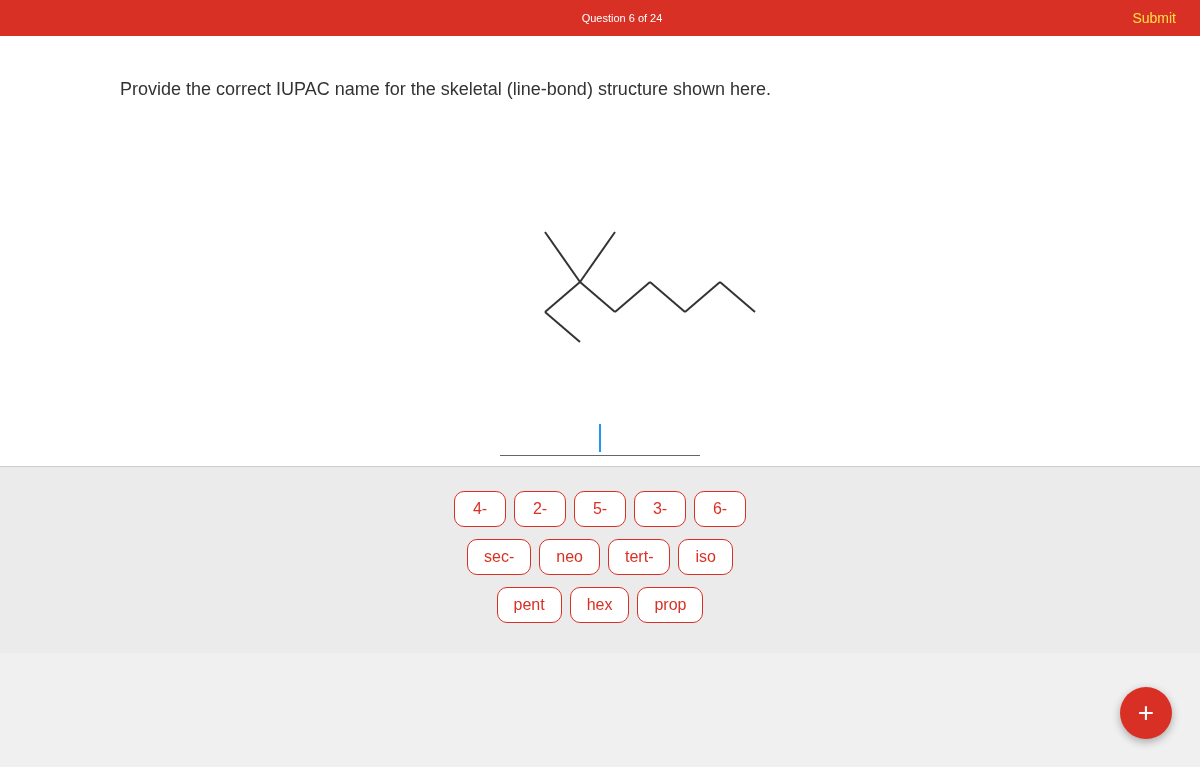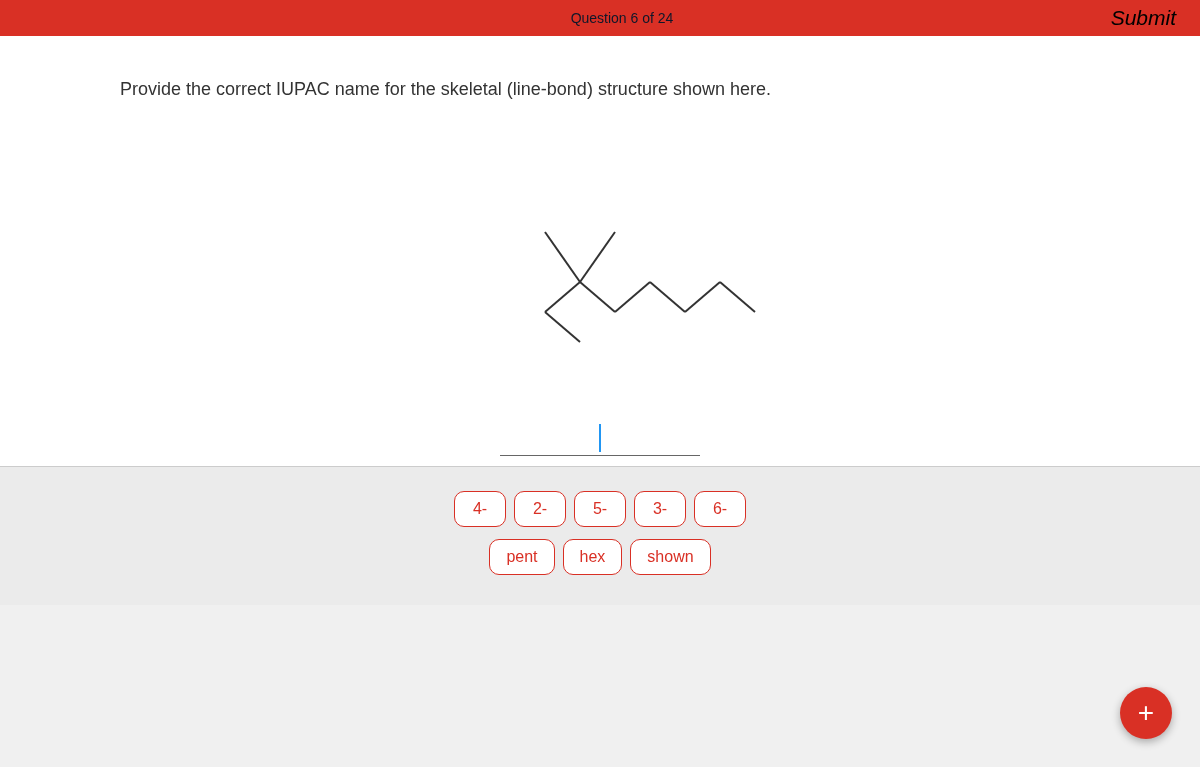--- a/index.html
+++ b/index.html
@@ -7,35 +7,34 @@
 
     .header {
       background: #d93025;
       height: 36px;
       display: flex;
       align-items: center;
       justify-content: center;
       position: relative;
     }
     .header-title {
-      color: #0f172a;
-      font-size: 14px;
+      color: #ffffff;
+      font-size: 11px;
       font-weight: 400;
       margin-left: 44px;
     }
     .submit-btn {
       position: absolute;
       right: 24px;
-      color: #000000;
-      font-size: 21px;
+      color: #fde047;
+      font-size: 14px;
       background: none;
       border: none;
       cursor: pointer;
       font-weight: 400;
-      font-style: italic;
     }
 
     .question-area {
       background: white;
       padding: 40px 120px 0 120px;
       min-height: 430px;
       display: flex;
       flex-direction: column;
     }
 
@@ -175,19 +174,25 @@
 
 <div class="tiles-area">
   <div class="tile-row">
     <button class="tile">4-</button>
     <button class="tile">2-</button>
     <button class="tile">5-</button>
     <button class="tile">3-</button>
     <button class="tile">6-</button>
   </div>
   <div class="tile-row">
+    <button class="tile">sec-</button>
+    <button class="tile">neo</button>
+    <button class="tile">tert-</button>
+    <button class="tile">iso</button>
+  </div>
+  <div class="tile-row">
     <button class="tile">pent</button>
     <button class="tile">hex</button>
-    <button class="tile">shown</button>
+    <button class="tile">prop</button>
   </div>
 </div>
 
 <button class="fab-btn">+</button>
 
 </body></html>

